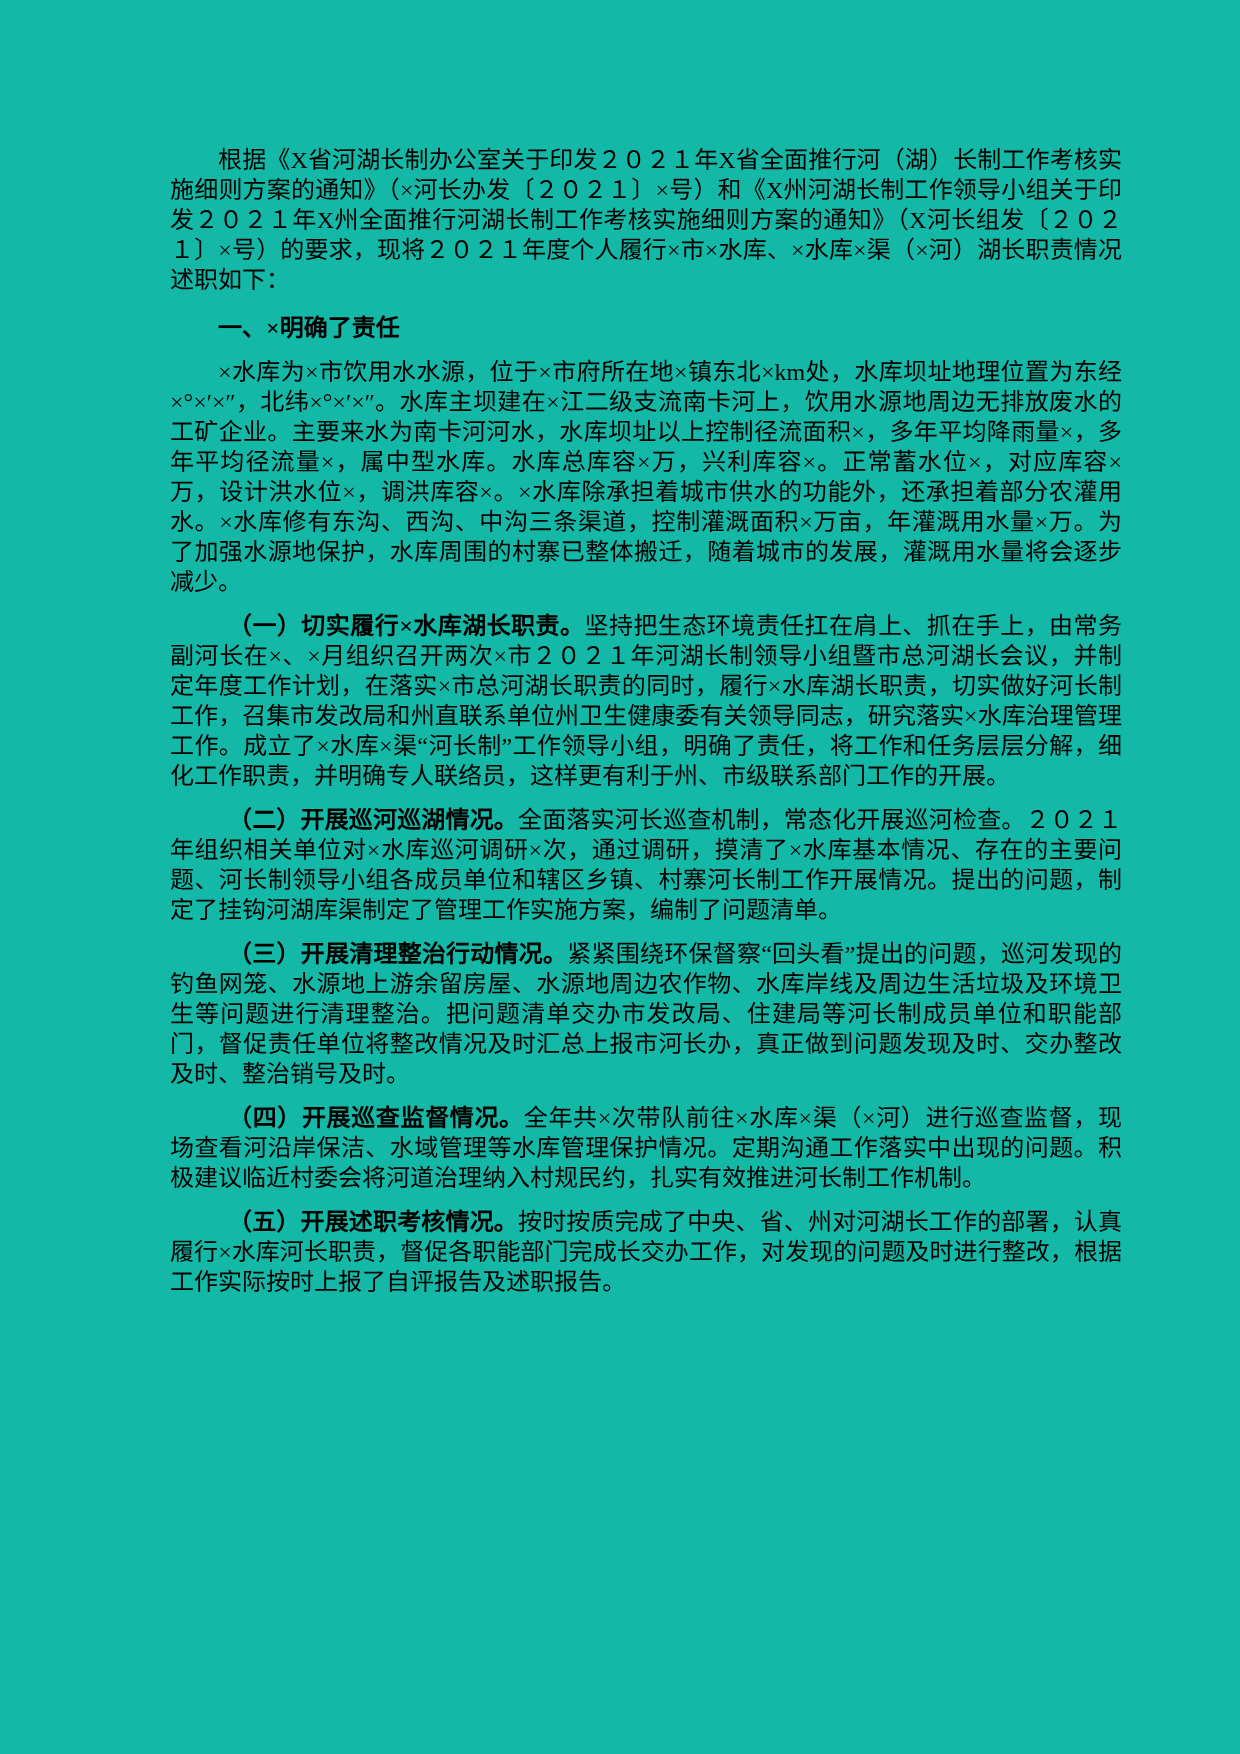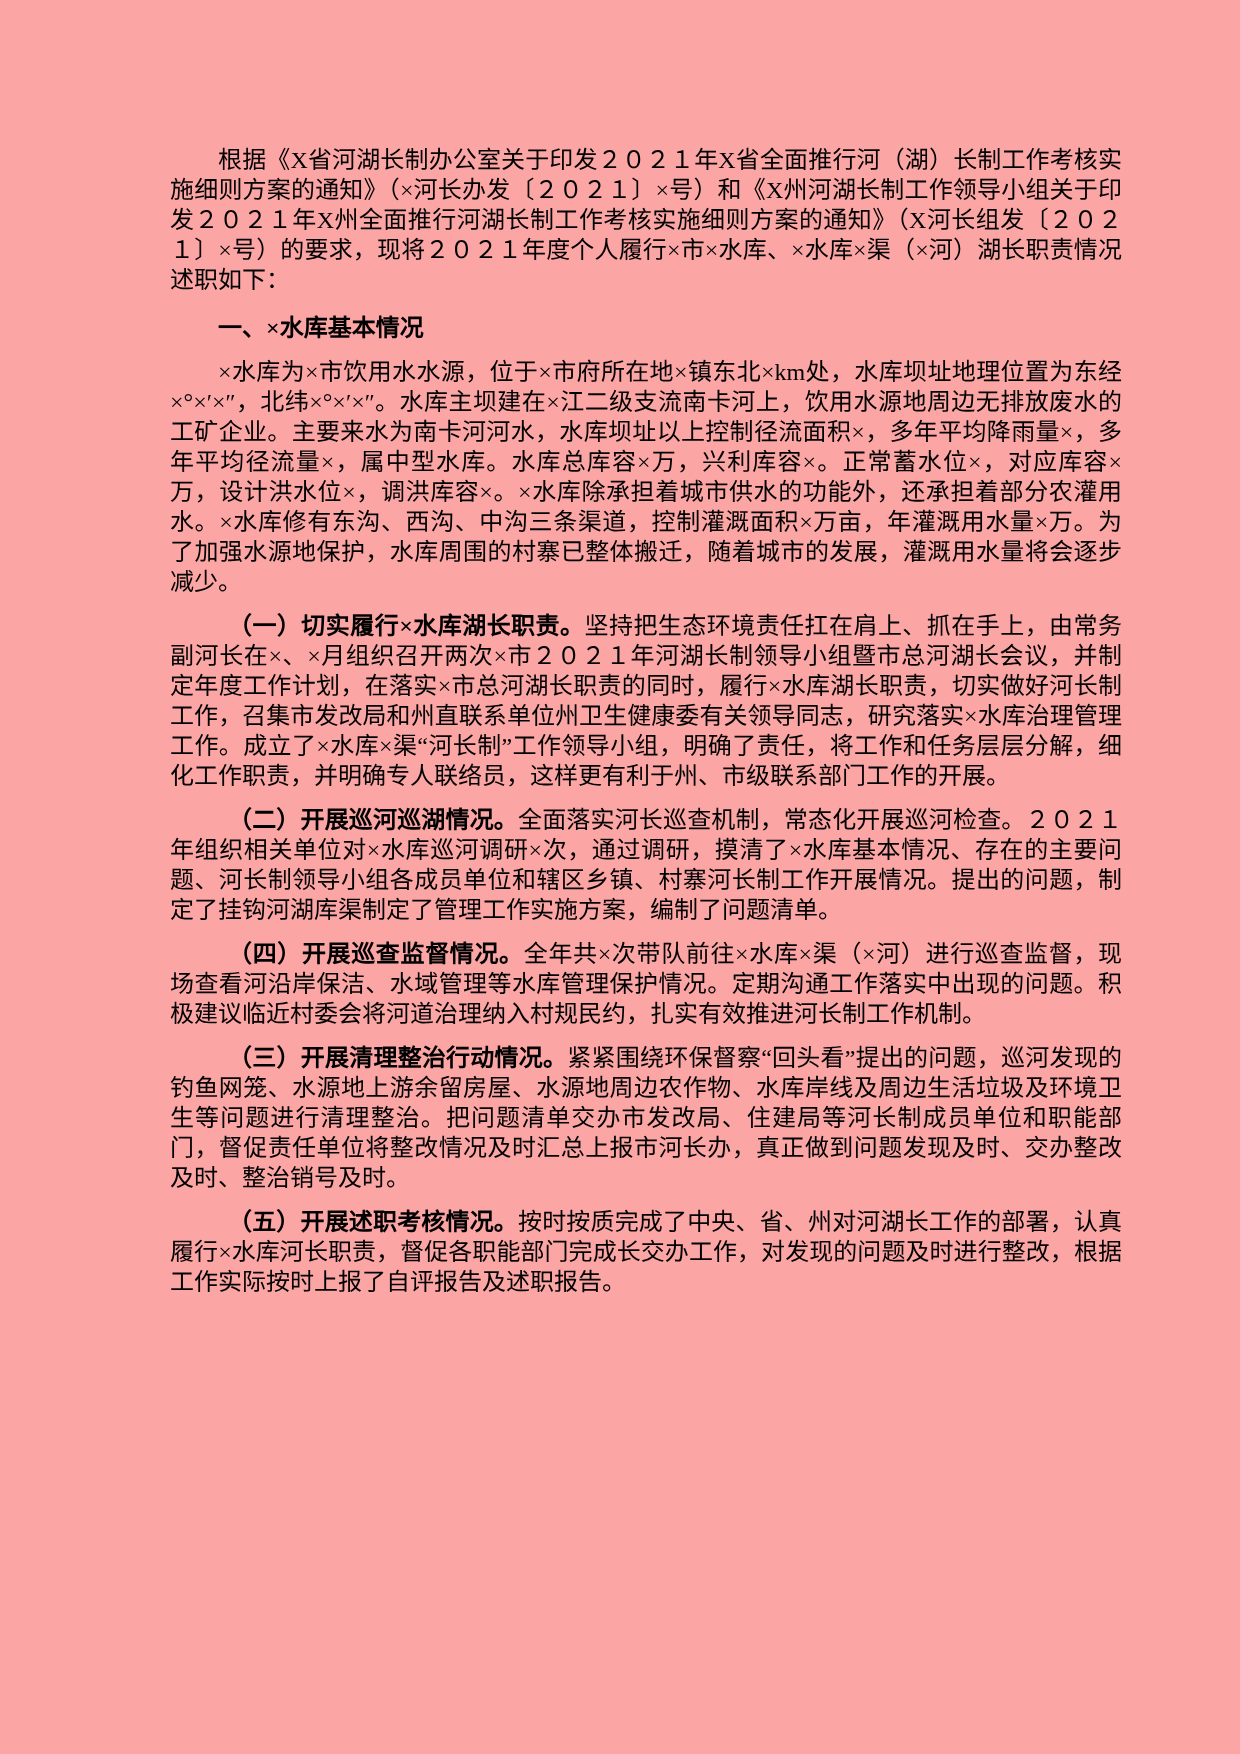--- a/index.html
+++ b/index.html
@@ -5,21 +5,21 @@
     html, body {
       margin: 0;
       padding: 0;
       background: #ffffff;
     }
     .page {
       position: relative;
       width: 1240px;
       min-height: 1754px;
       margin: 0 auto;
-      background: #fca5a5;
+      background: #14b8a6;
       box-sizing: border-box;
       padding: 145px 118px 120px 170px;
       color: #000000;
       font-family: "Liberation Serif", "DejaVu Serif", serif;
       font-size: 24px;
       line-height: 30px;
     }
     .para {
       margin: 0 0 14px 0;
       text-indent: 2em;
@@ -39,28 +39,28 @@
       margin-left: 10px;
     }
   </style>
 </head>
 <body>
 
 <div class="page">
 
   <p class="para">根据《X省河湖长制办公室关于印发２０２１年X省全面推行河（湖）长制工作考核实施细则方案的通知》（×河长办发〔２０２１〕×号）和《X州河湖长制工作领导小组关于印发２０２１年X州全面推行河湖长制工作考核实施细则方案的通知》（X河长组发〔２０２１〕×号）的要求，现将２０２１年度个人履行×市×水库、×水库×渠（×河）湖长职责情况述职如下：</p>
 
-  <h3 class="heading">一、×水库基本情况</h3>
+  <h3 class="heading">一、×明确了责任</h3>
 
   <p class="para">×水库为×市饮用水水源，位于×市府所在地×镇东北×km处，水库坝址地理位置为东经×°×′×″，北纬×°×′×″。水库主坝建在×江二级支流南卡河上，饮用水源地周边无排放废水的工矿企业。主要来水为南卡河河水，水库坝址以上控制径流面积×，多年平均降雨量×，多年平均径流量×，属中型水库。水库总库容×万，兴利库容×。正常蓄水位×，对应库容×万，设计洪水位×，调洪库容×。×水库除承担着城市供水的功能外，还承担着部分农灌用水。×水库修有东沟、西沟、中沟三条渠道，控制灌溉面积×万亩，年灌溉用水量×万。为了加强水源地保护，水库周围的村寨已整体搬迁，随着城市的发展，灌溉用水量将会逐步减少。</p>
 
 
   <p class="para"><span class="lead">（一）切实履行×水库湖长职责。</span><span>坚持把生态环境责任扛在肩上、抓在手上，由常务副河长在×、×月组织召开两次×市２０２１年河湖长制领导小组暨市总河湖长会议，并制定年度工作计划，在落实×市总河湖长职责的同时，履行×水库湖长职责，切实做好河长制工作，召集市发改局和州直联系单位州卫生健康委有关领导同志，研究落实×水库治理管理工作。成立了×水库×渠“河长制”工作领导小组，明确了责任，将工作和任务层层分解，细化工作职责，并明确专人联络员，这样更有利于州、市级联系部门工作的开展。</span></p>
 
   <p class="para"><span class="lead">（二）开展巡河巡湖情况。</span><span>全面落实河长巡查机制，常态化开展巡河检查。２０２１年组织相关单位对×水库巡河调研×次，通过调研，摸清了×水库基本情况、存在的主要问题、河长制领导小组各成员单位和辖区乡镇、村寨河长制工作开展情况。提出的问题，制定了挂钩河湖库渠制定了管理工作实施方案，编制了问题清单。</span></p>
 
+  <p class="para"><span class="lead">（三）开展清理整治行动情况。</span><span>紧紧围绕环保督察“回头看”提出的问题，巡河发现的钓鱼网笼、水源地上游余留房屋、水源地周边农作物、水库岸线及周边生活垃圾及环境卫生等问题进行清理整治。把问题清单交办市发改局、住建局等河长制成员单位和职能部门，督促责任单位将整改情况及时汇总上报市河长办，真正做到问题发现及时、交办整改及时、整治销号及时。</span></p>
+
   <p class="para"><span class="lead">（四）开展巡查监督情况。</span><span>全年共×次带队前往×水库×渠（×河）进行巡查监督，现场查看河沿岸保洁、水域管理等水库管理保护情况。定期沟通工作落实中出现的问题。积极建议临近村委会将河道治理纳入村规民约，扎实有效推进河长制工作机制。</span></p>
-
-  <p class="para"><span class="lead">（三）开展清理整治行动情况。</span><span>紧紧围绕环保督察“回头看”提出的问题，巡河发现的钓鱼网笼、水源地上游余留房屋、水源地周边农作物、水库岸线及周边生活垃圾及环境卫生等问题进行清理整治。把问题清单交办市发改局、住建局等河长制成员单位和职能部门，督促责任单位将整改情况及时汇总上报市河长办，真正做到问题发现及时、交办整改及时、整治销号及时。</span></p>
 
   <p class="para"><span class="lead">（五）开展述职考核情况。</span><span>按时按质完成了中央、省、州对河湖长工作的部署，认真履行×水库河长职责，督促各职能部门完成长交办工作，对发现的问题及时进行整改，根据工作实际按时上报了自评报告及述职报告。</span></p>
 
 </div>
 
 </body></html>

